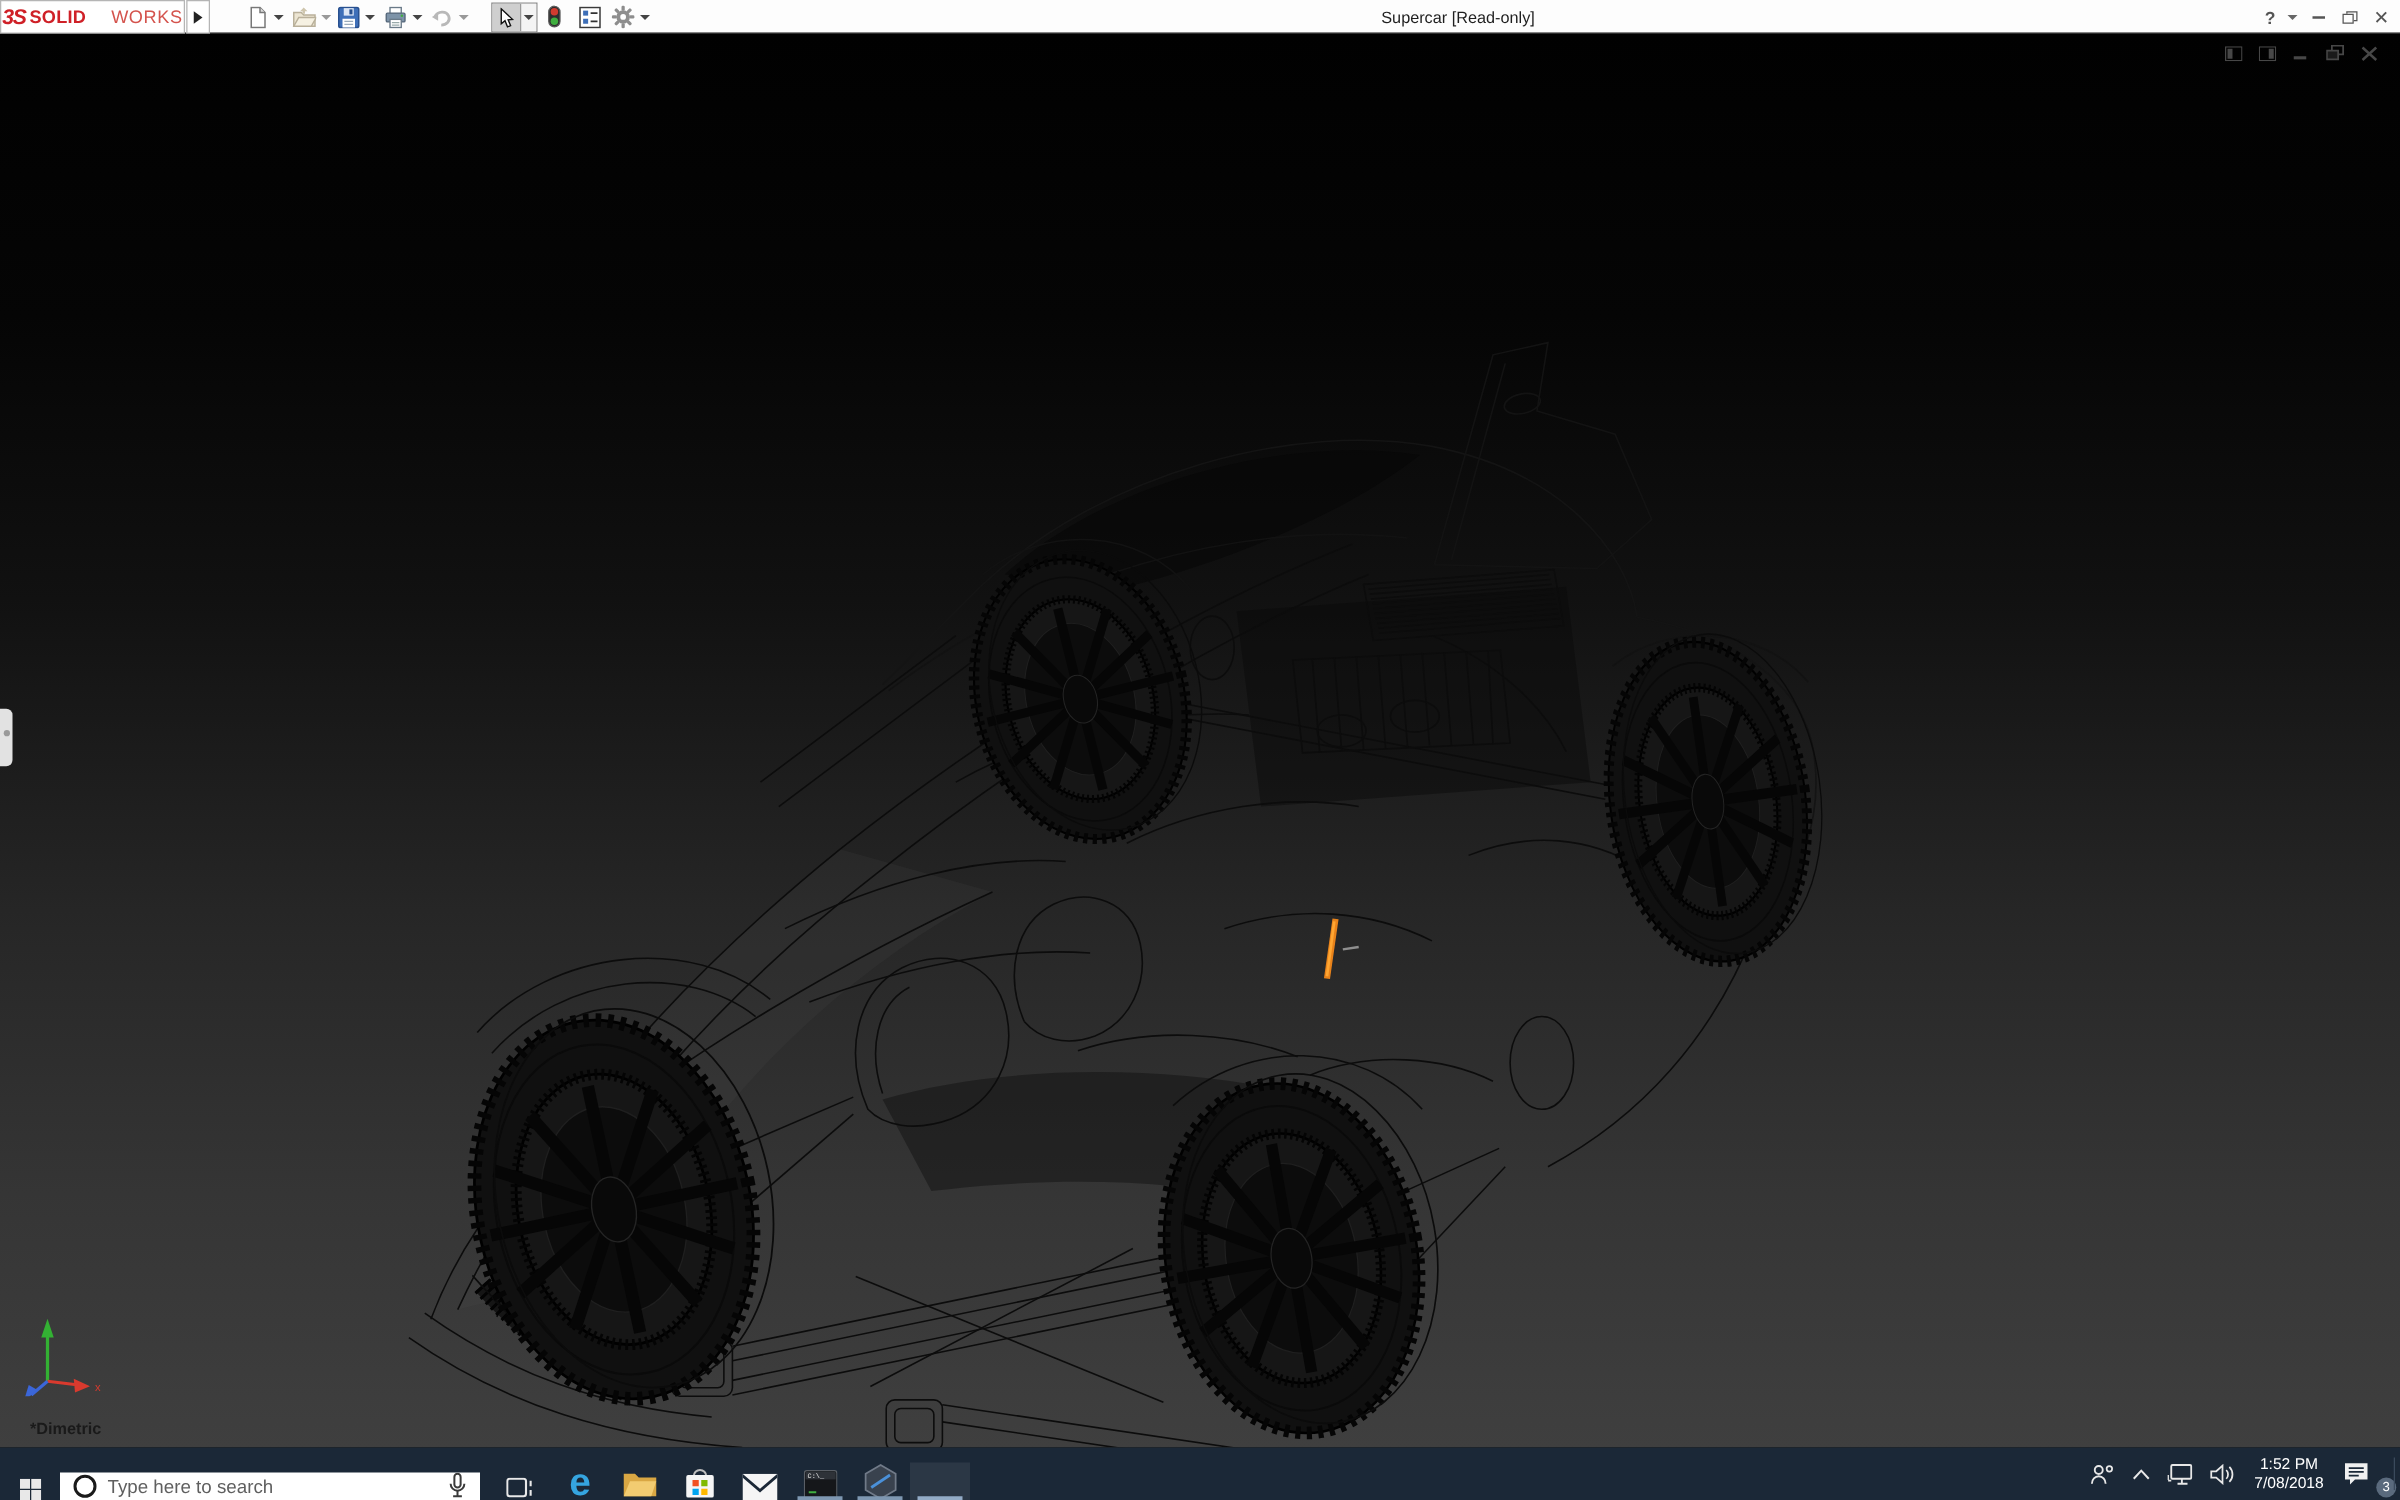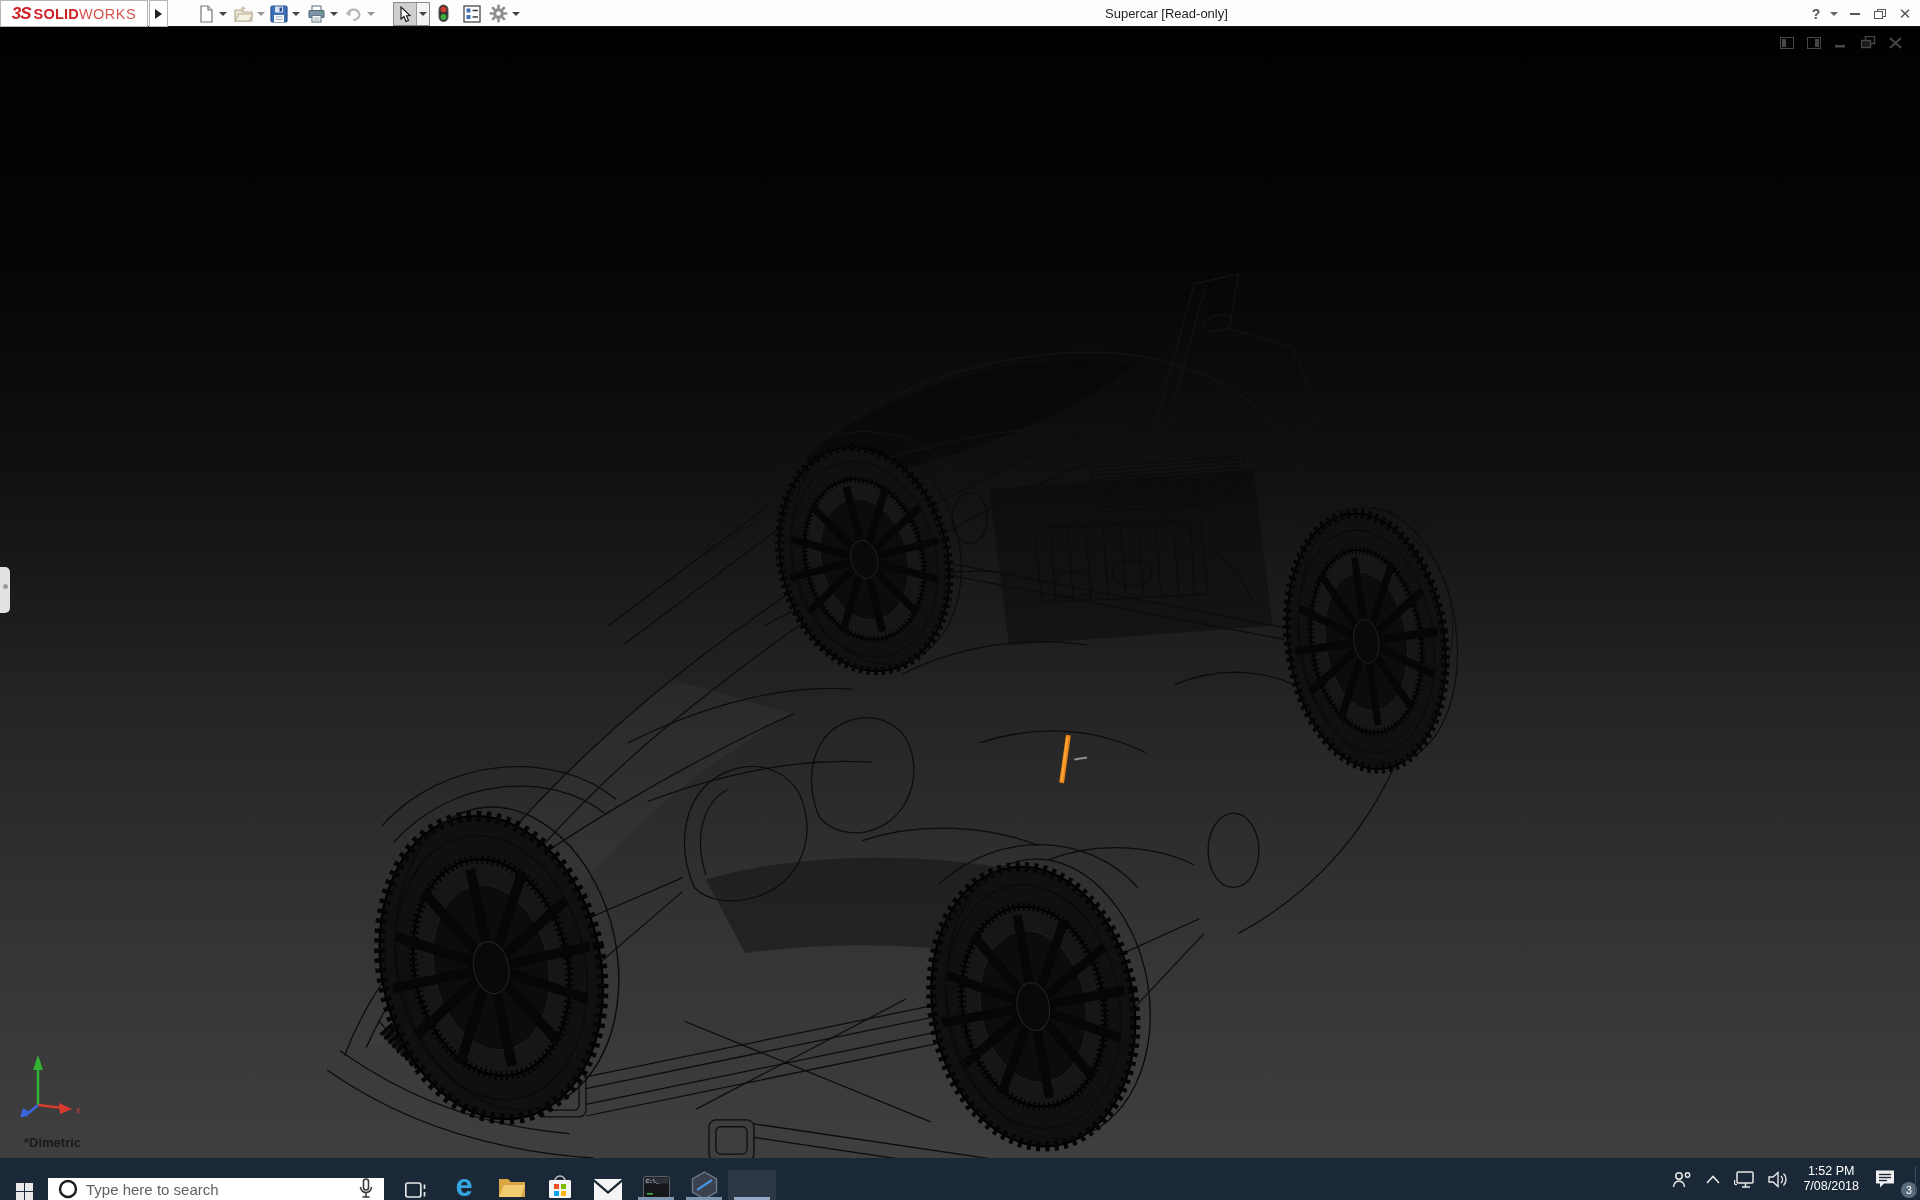--- a/index.html
+++ b/index.html
@@ -6,21 +6,21 @@
   html,body { width:1920px; height:1200px; overflow:hidden; background:#000;
     font-family:"Liberation Sans", sans-serif; }
 
   
   .titlebar { position:absolute; left:0; top:0; width:1920px; height:27px;
     background:#fdfdfd; border-bottom:1px solid #111; }
   .logo-box { position:absolute; left:0; top:0; width:148px; height:27px;
     border:1px solid #b5b5b5; background:#fff; display:flex; align-items:center; justify-content:center; }
   .logo-mono { color:#cf2027; font-style:italic; font-weight:bold; font-size:17px; letter-spacing:-1px; margin-right:3px;}
   .logo-solid { color:#cf2027; font-weight:bold; font-size:14.5px; letter-spacing:.2px;}
-  .logo-works { color:#d4534d; font-weight:400; font-size:14.5px; letter-spacing:.5px;}
+  .logo-works { color:#d4534d; font-weight:400; font-size:14.5px; letter-spacing:.5px;padding-left:20px;}
   .fly-btn { position:absolute; left:149px; top:0; width:19px; height:27px; border:1px solid #b5b5b5;
     background:#fff; display:flex; align-items:center; justify-content:center; }
   .fly-tri { width:0; height:0; border-left:7px solid #222; border-top:5px solid transparent; border-bottom:5px solid transparent; }
   .tb-btn { position:absolute; top:0; height:27px; display:flex; align-items:center; gap:2px; }
   .caret { width:0; height:0; border-left:4px solid transparent; border-right:4px solid transparent;
     border-top:4px solid #444; margin-left:2px; }
   .sel-box { display:flex; align-items:stretch; height:24px; border:1px solid #8a8a8a; margin-top:1px;}
   .sel-ic { background:#cfcfcf; width:22px; display:flex; align-items:center; justify-content:center;}
   .sel-dd { background:#f4f4f4; width:13px; border-left:1px solid #9a9a9a; display:flex; align-items:center; justify-content:center;}
   .win-title { position:absolute; left:1105px; top:0; height:35px; line-height:27px;

